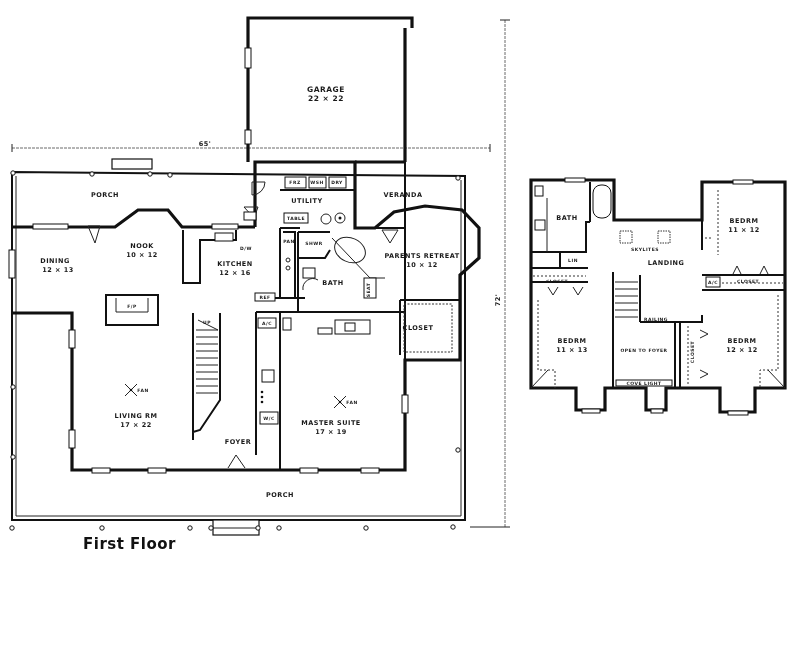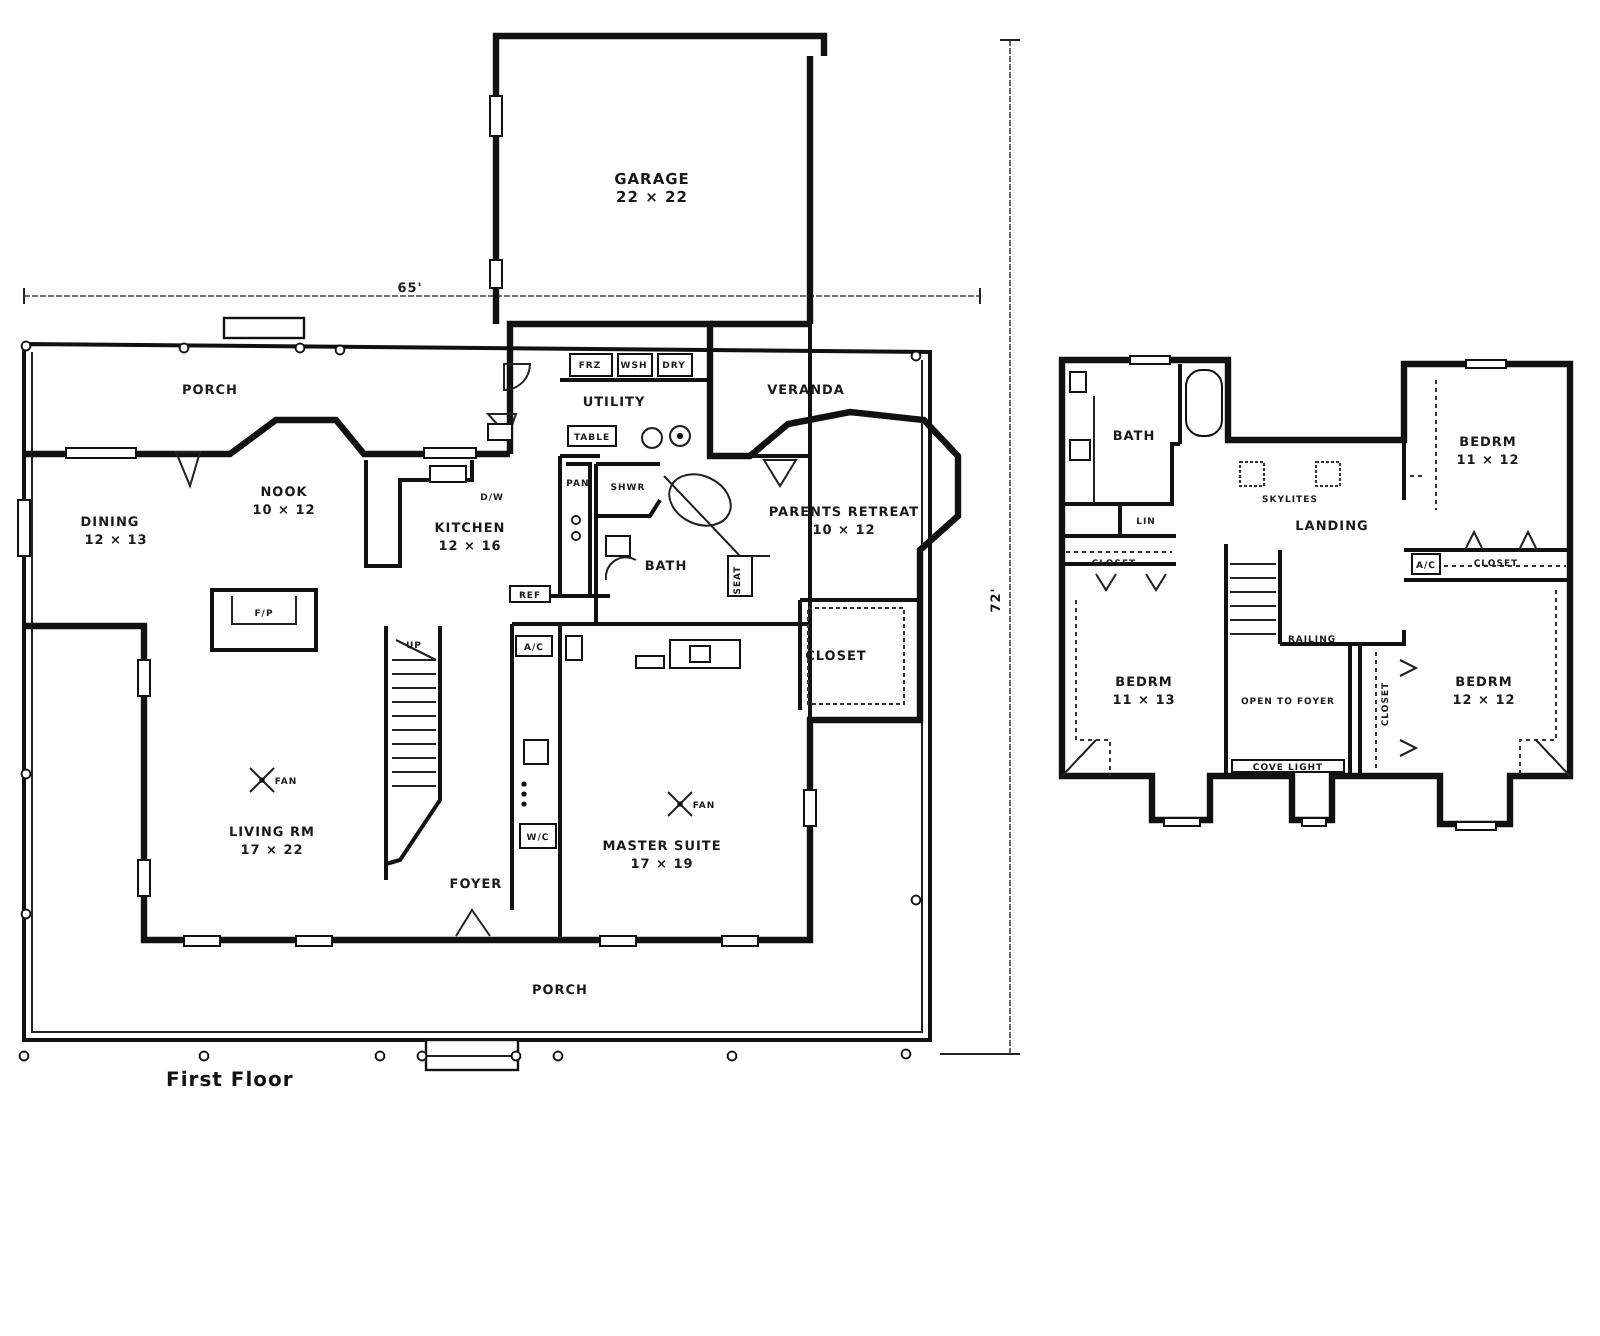--- a/index.html
+++ b/index.html
@@ -8,21 +8,21 @@
   .lbl{font-family:"DejaVu Sans",sans-serif;font-weight:bold;fill:#1a1a1a;text-anchor:middle;letter-spacing:0.5px;}
   .sm{font-size:6.5px;}
   .md{font-size:7.5px;}
   .tiny{font-size:4.5px;}
   .wall{stroke:#111;fill:none;stroke-width:3.2;}
   .wall2{stroke:#111;fill:none;stroke-width:2;}
   .thin{stroke:#222;fill:none;stroke-width:1;}
   .dash{stroke:#333;fill:none;stroke-width:1;stroke-dasharray:2,2;}
   .dim{stroke:#444;fill:none;stroke-width:0.8;stroke-dasharray:3,1;}
   .post{fill:#fff;stroke:#111;stroke-width:1;}
-  .cap{position:absolute;font-family:"DejaVu Sans",sans-serif;font-weight:bold;font-size:10px;color:#111;letter-spacing:0.5px;}
+  .cap{position:absolute;font-family:"DejaVu Sans",sans-serif;font-weight:bold;font-size:15px;color:#111;letter-spacing:0.5px;}
 </style>
 </head>
 <body>
 
 <svg width="800" height="668" viewBox="0 0 800 668">
 
   <g>
     <line class="dim" x1="12" y1="148" x2="490" y2="148"></line>
     <line class="thin" x1="12" y1="144" x2="12" y2="152"></line>
     <line class="thin" x1="490" y1="144" x2="490" y2="152"></line>

